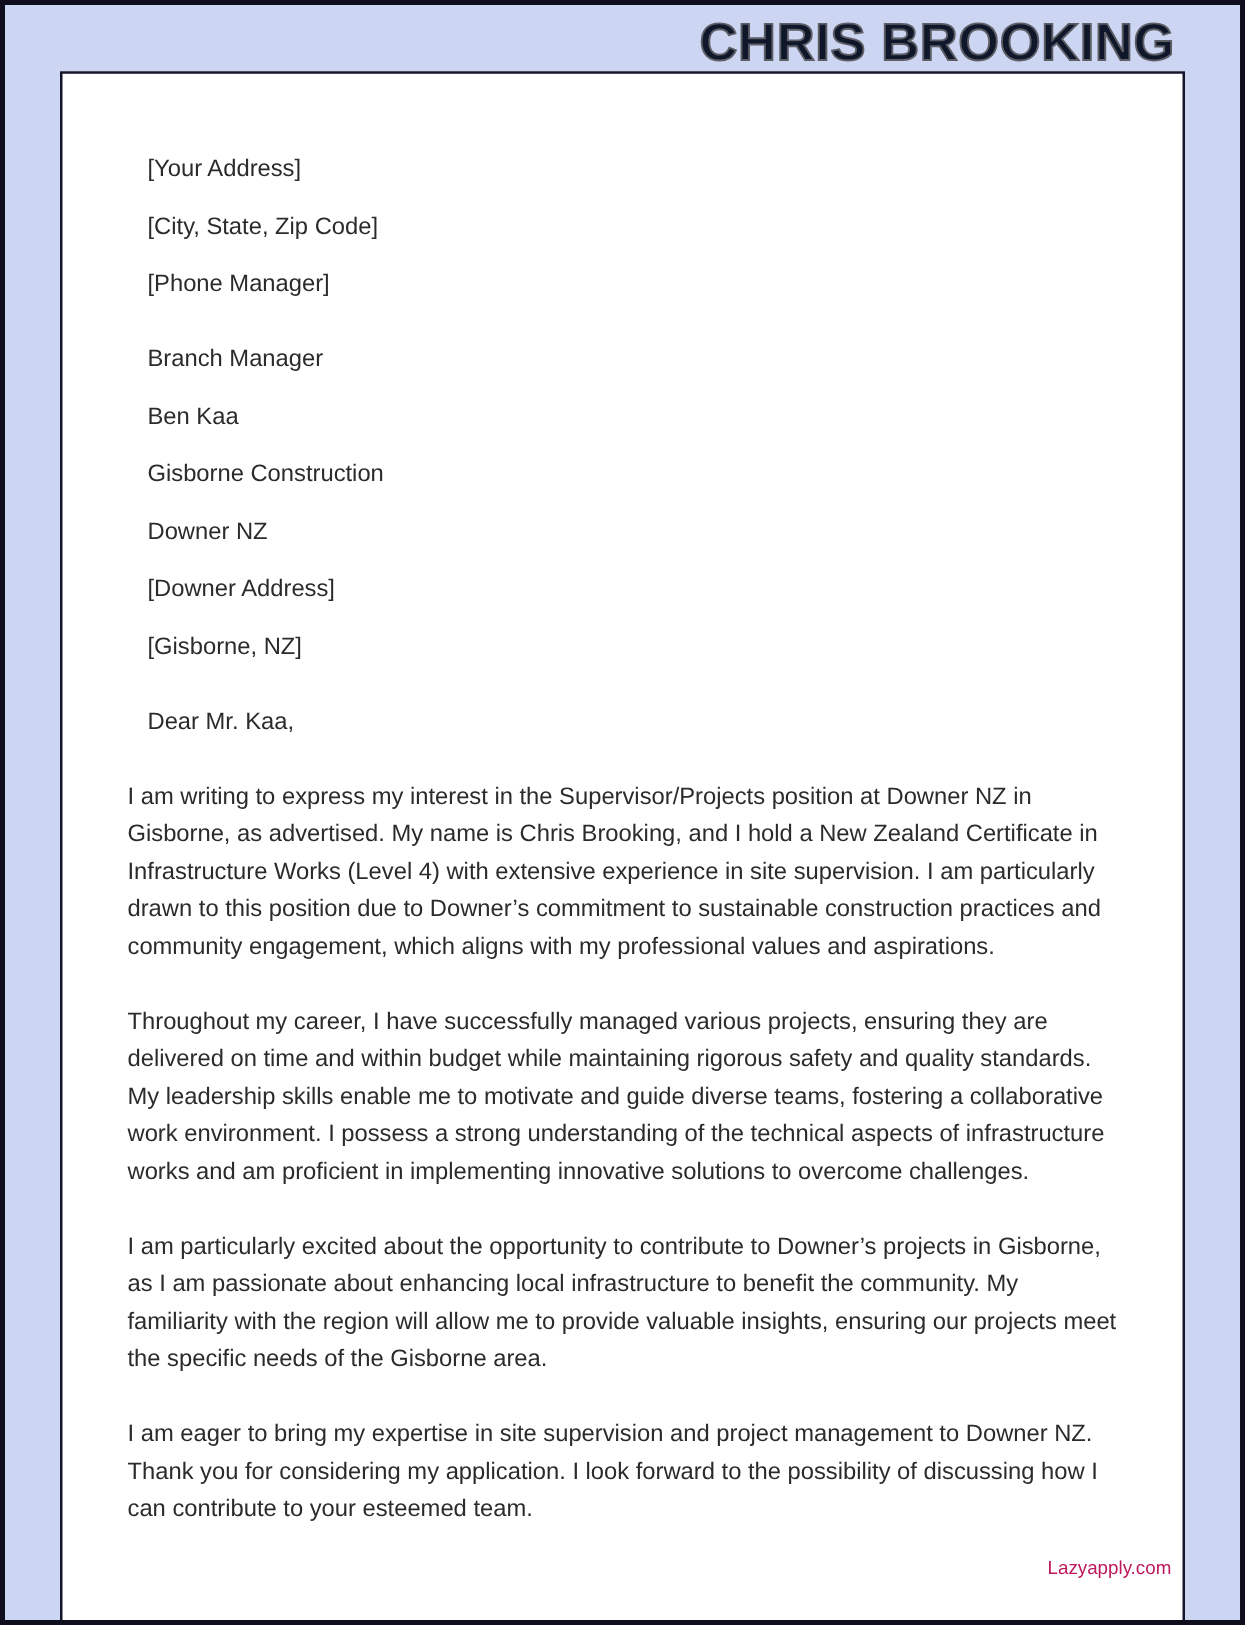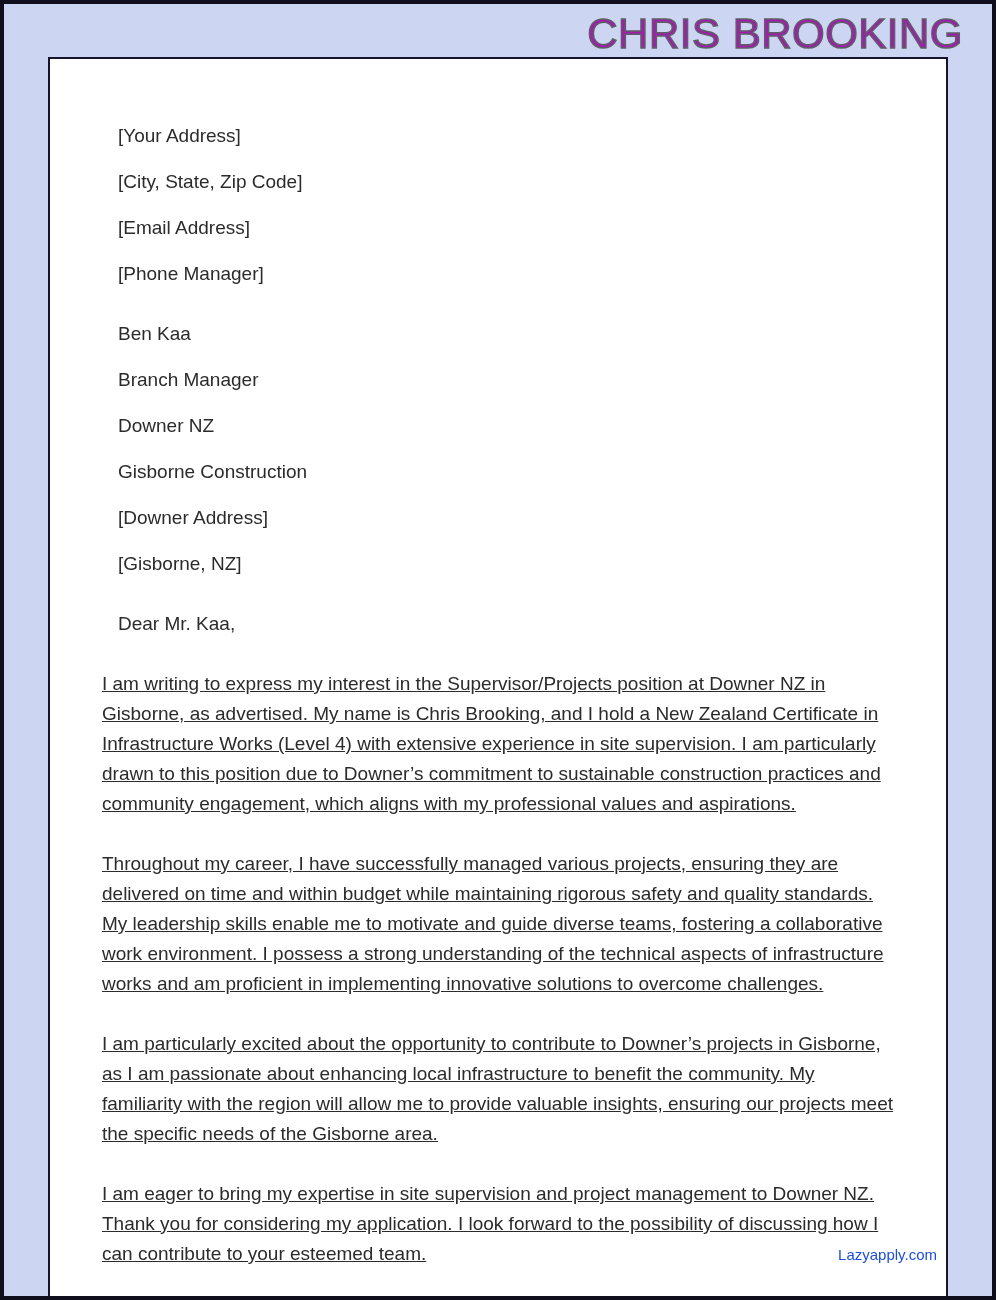--- a/index.html
+++ b/index.html
@@ -16,75 +16,74 @@
   }
   .canvas {
     position: absolute;
     inset: 4px;
     background: #ccd6f3;
     overflow: hidden;
   }
   .header-name {
     position: absolute;
     top: 6px;
-    right: 29px;
+    right: 52px;
     font-size: 42px;
-    font-weight: 400;
+    font-weight: 700;
     letter-spacing: 0.5px;
-    color: #a21caf;
+    color: #0f172a;
     -webkit-text-stroke: 1.5px #5e5e66;
     white-space: nowrap;
   }
   .page {
     position: absolute;
     left: 44px;
     top: 53px;
     width: 900px;
     height: 1600px;
     background: #ffffff;
     border: 2px solid #14142a;
     padding: 46px 48px 40px 52px;
     color: #2b2b2b;
     font-size: 19px;
     line-height: 30px;
   }
   .block { margin: 0 0 30px 0; }
   .block p { margin: 16px; }
-  .paragraph { margin: 0 0 30px 0; text-decoration: underline; }
+  .paragraph { margin: 0 0 30px 0; }
   .closing { margin: 0; }
   .watermark {
     position: absolute;
     top: 1242px;
     right: 55px;
     font-size: 15px;
-    color: #1d4ed8;
+    color: #be185d;
   }
 </style>
 </head>
 <body>
 
 <div class="frame">
   <div class="canvas">
 
     <div class="header-name">CHRIS BROOKING</div>
 
     <div class="page">
 
       <div class="block">
         <p>[Your Address]</p>
         <p>[City, State, Zip Code]</p>
-        <p>[Email Address]</p>
         <p>[Phone Manager]</p>
       </div>
 
       <div class="block">
+        <p>Branch Manager</p>
         <p>Ben Kaa</p>
-        <p>Branch Manager</p>
+        <p>Gisborne Construction</p>
         <p>Downer NZ</p>
-        <p>Gisborne Construction</p>
         <p>[Downer Address]</p>
         <p>[Gisborne, NZ]</p>
       </div>
 
       <div class="block">
         <p>Dear Mr. Kaa,</p>
       </div>
 
       <p class="paragraph">I am writing to express my interest in the Supervisor/Projects position at Downer NZ in Gisborne, as advertised. My name is Chris Brooking, and I hold a New Zealand Certificate in Infrastructure Works (Level 4) with extensive experience in site supervision. I am particularly drawn to this position due to Downer’s commitment to sustainable construction practices and community engagement, which aligns with my professional values and aspirations.</p>
       <p class="paragraph">Throughout my career, I have successfully managed various projects, ensuring they are delivered on time and within budget while maintaining rigorous safety and quality standards. My leadership skills enable me to motivate and guide diverse teams, fostering a collaborative work environment. I possess a strong understanding of the technical aspects of infrastructure works and am proficient in implementing innovative solutions to overcome challenges.</p>

